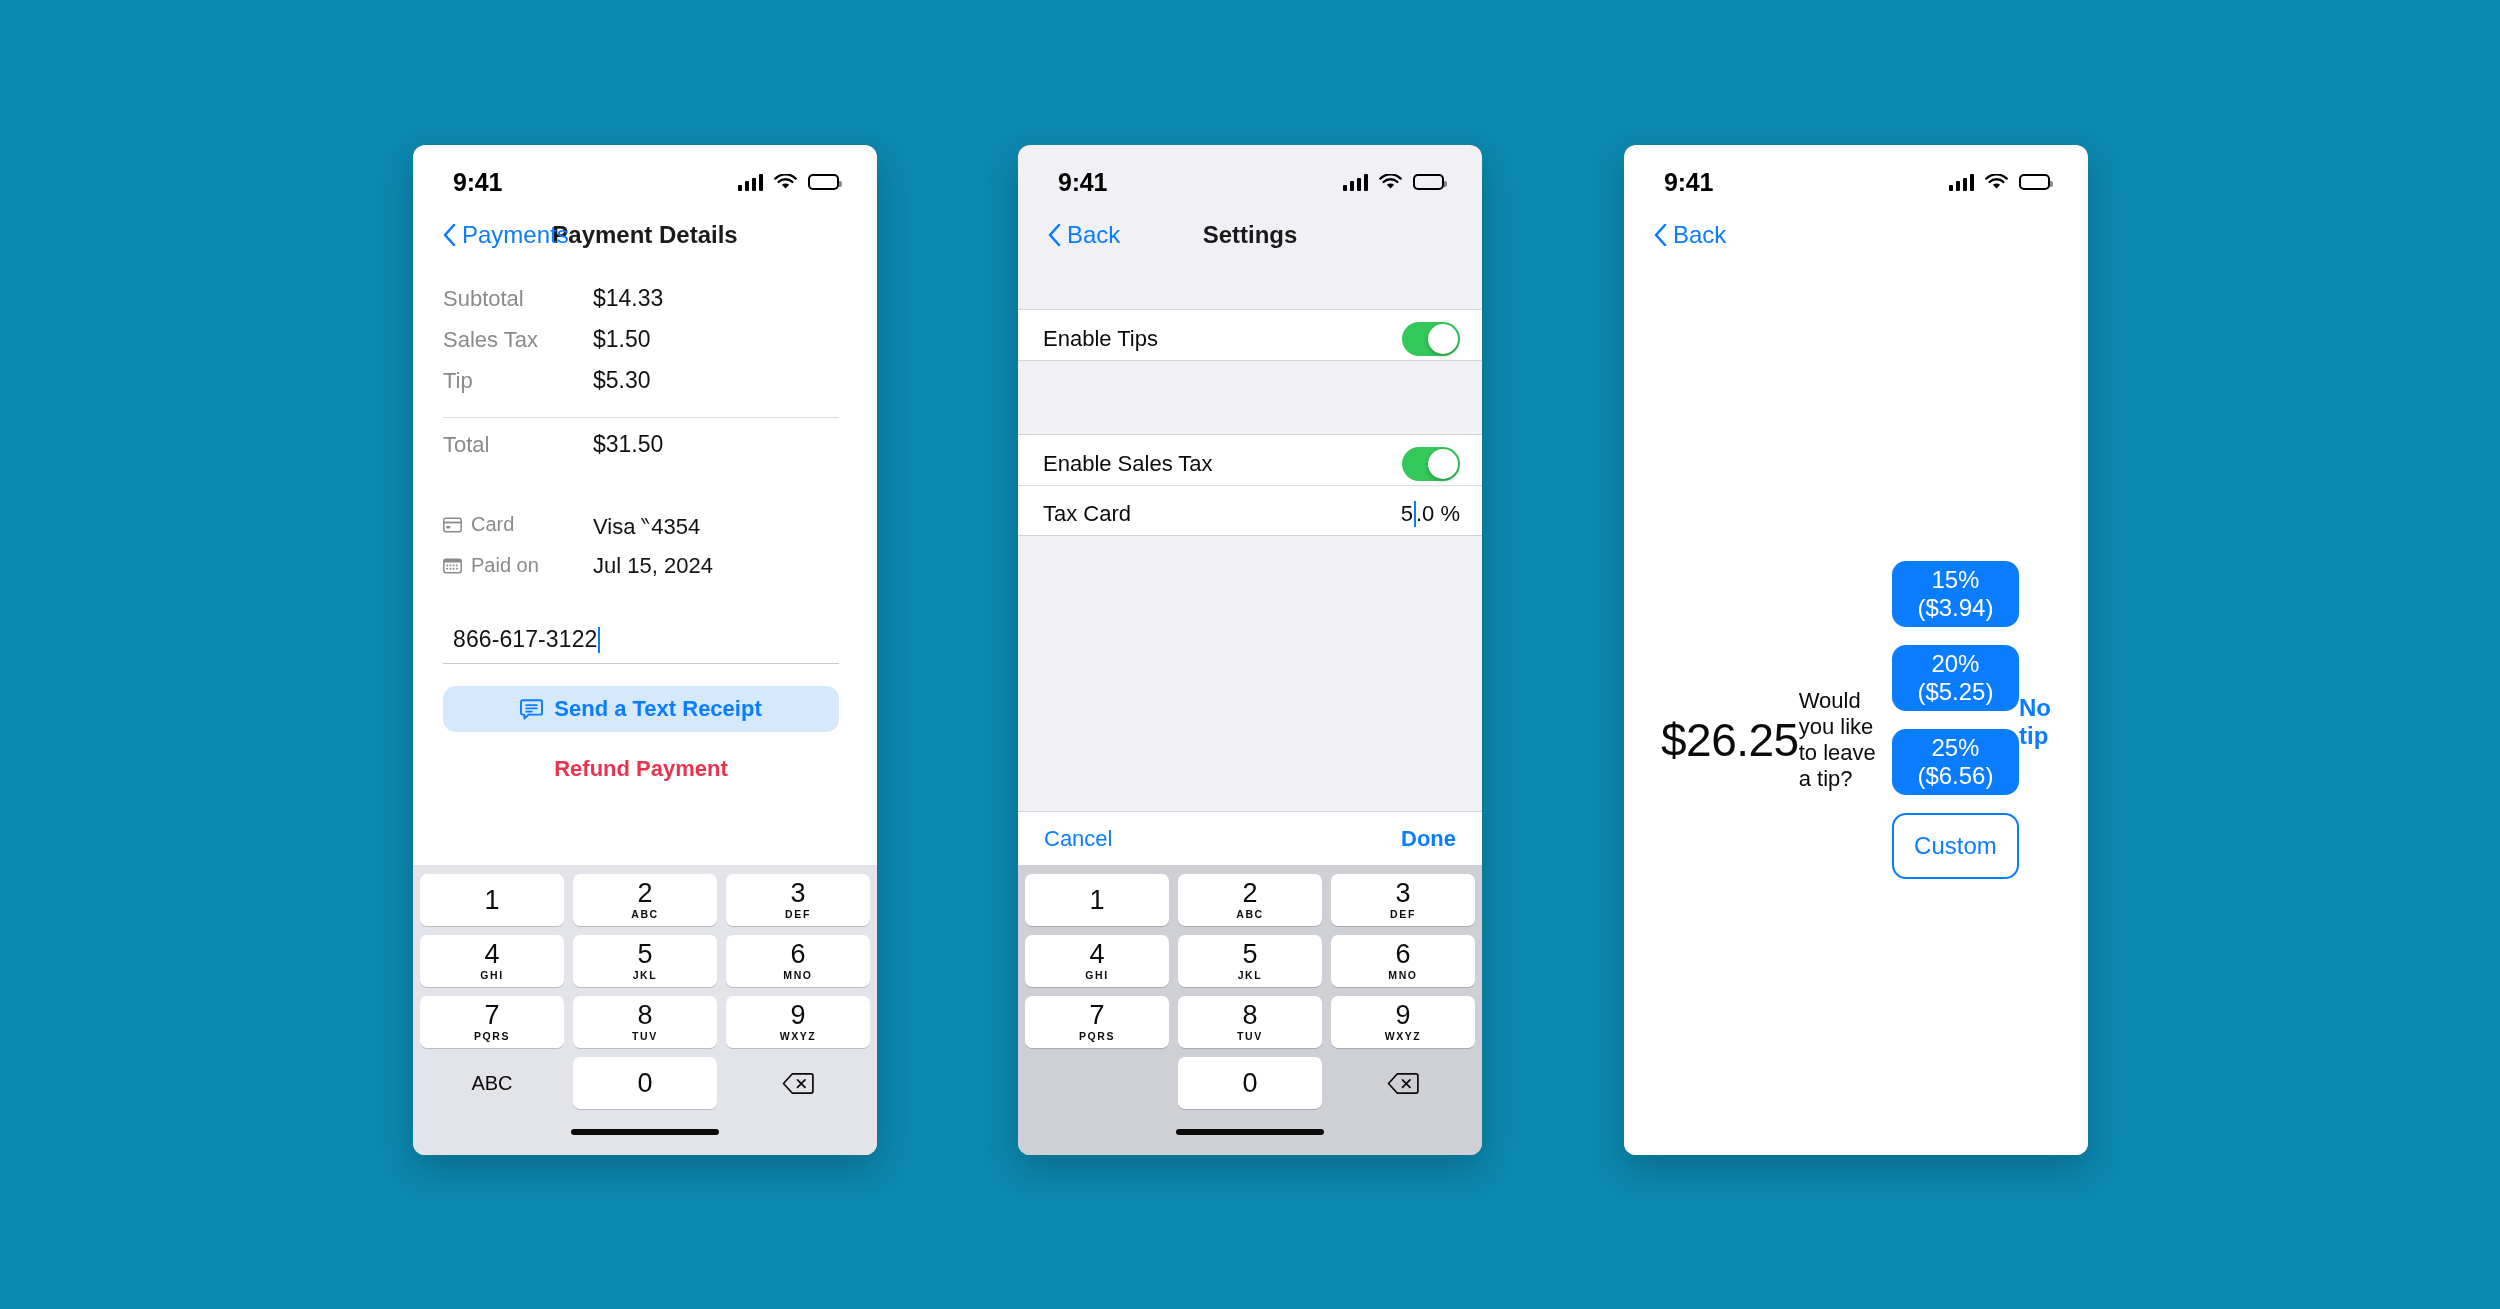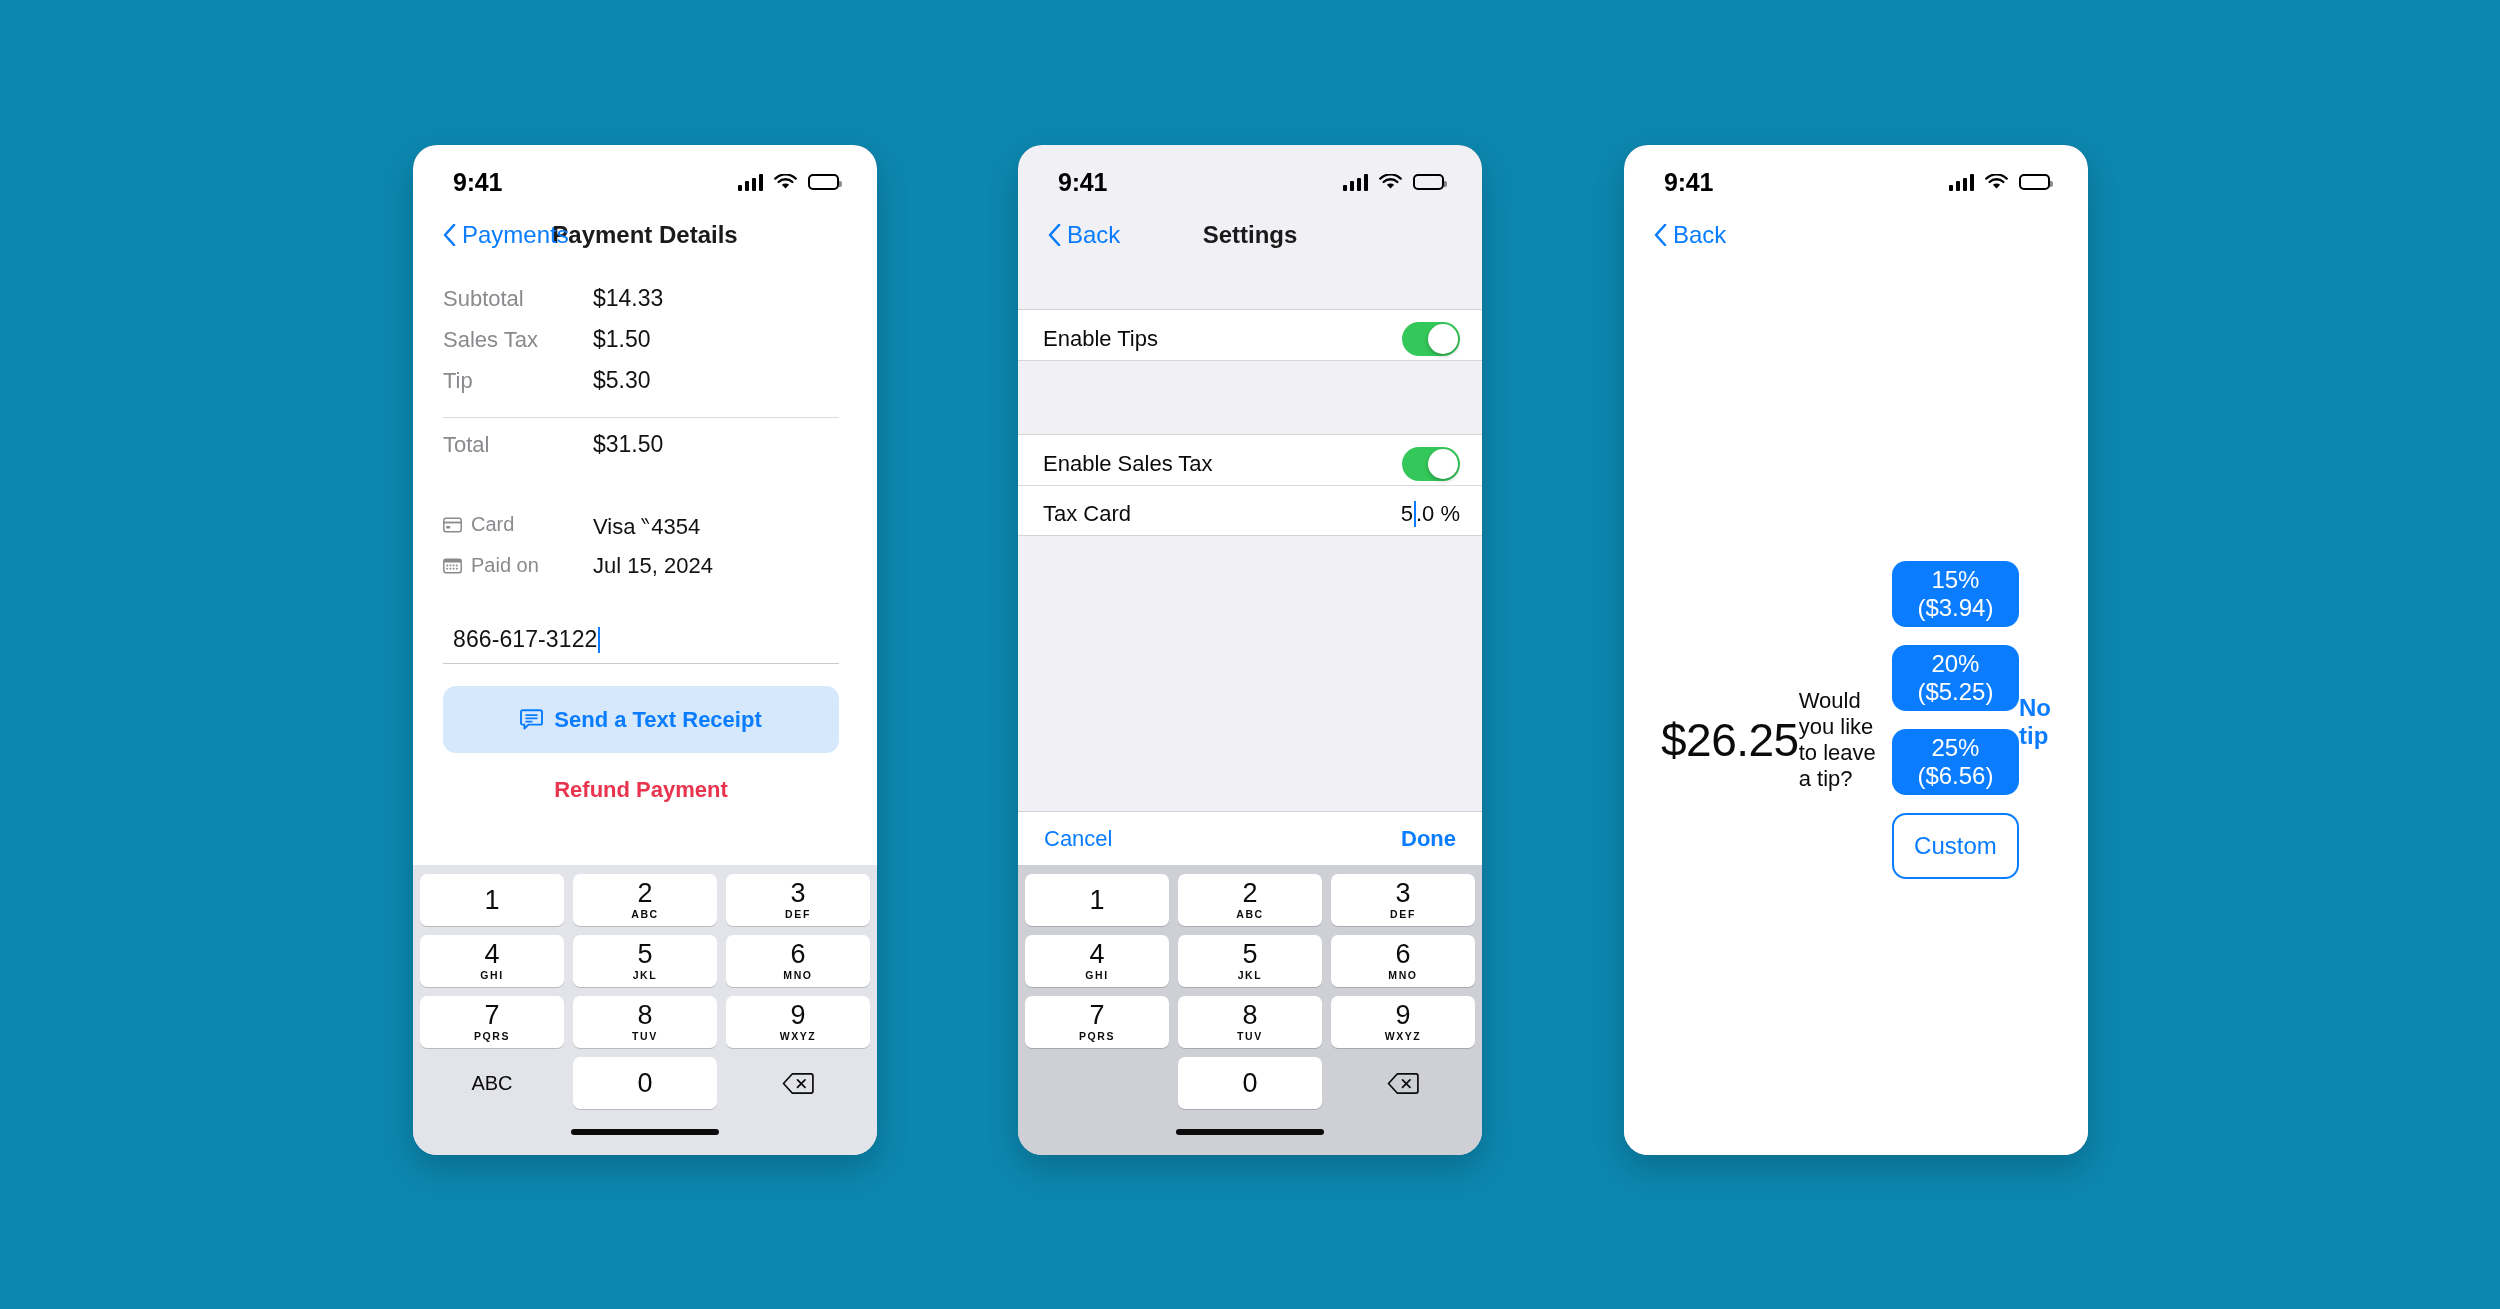--- a/index.html
+++ b/index.html
@@ -22,21 +22,21 @@
     width: 2500px;
     height: 1309px;
     background: #0C87AF;
   }
 
   
   .phone {
     position: absolute;
     width: 464px;
     height: 1010px;
-    border-radius: 24px;
+    border-radius: 12px;
     overflow: hidden;
     background: #0c4a6e;
     box-shadow: 0 14px 34px rgba(0,0,0,0.20);
   }
   #phone-1 { left: 413px; top: 145px; }
   #phone-2 { left: 1018px; top: 145px; }
   #phone-3 { left: 1624px; top: 145px; }
 
   .screen {
     position: relative;
@@ -193,21 +193,21 @@
   .caret-blue {
     display: inline-block;
     width: 2px;
     height: 26px;
     background: #0A7CFF;
     margin-left: 1px;
     vertical-align: middle;
   }
   .btn-text-receipt {
     margin-top: 22px;
-    height: 67px;
+    height: 46px;
     background: #D6E8FB;
     border-radius: 13px;
     display: flex;
     align-items: center;
     justify-content: center;
     gap: 11px;
     color: #0A7CFF;
     font-size: 22px;
     font-weight: bold;
     cursor: pointer;

